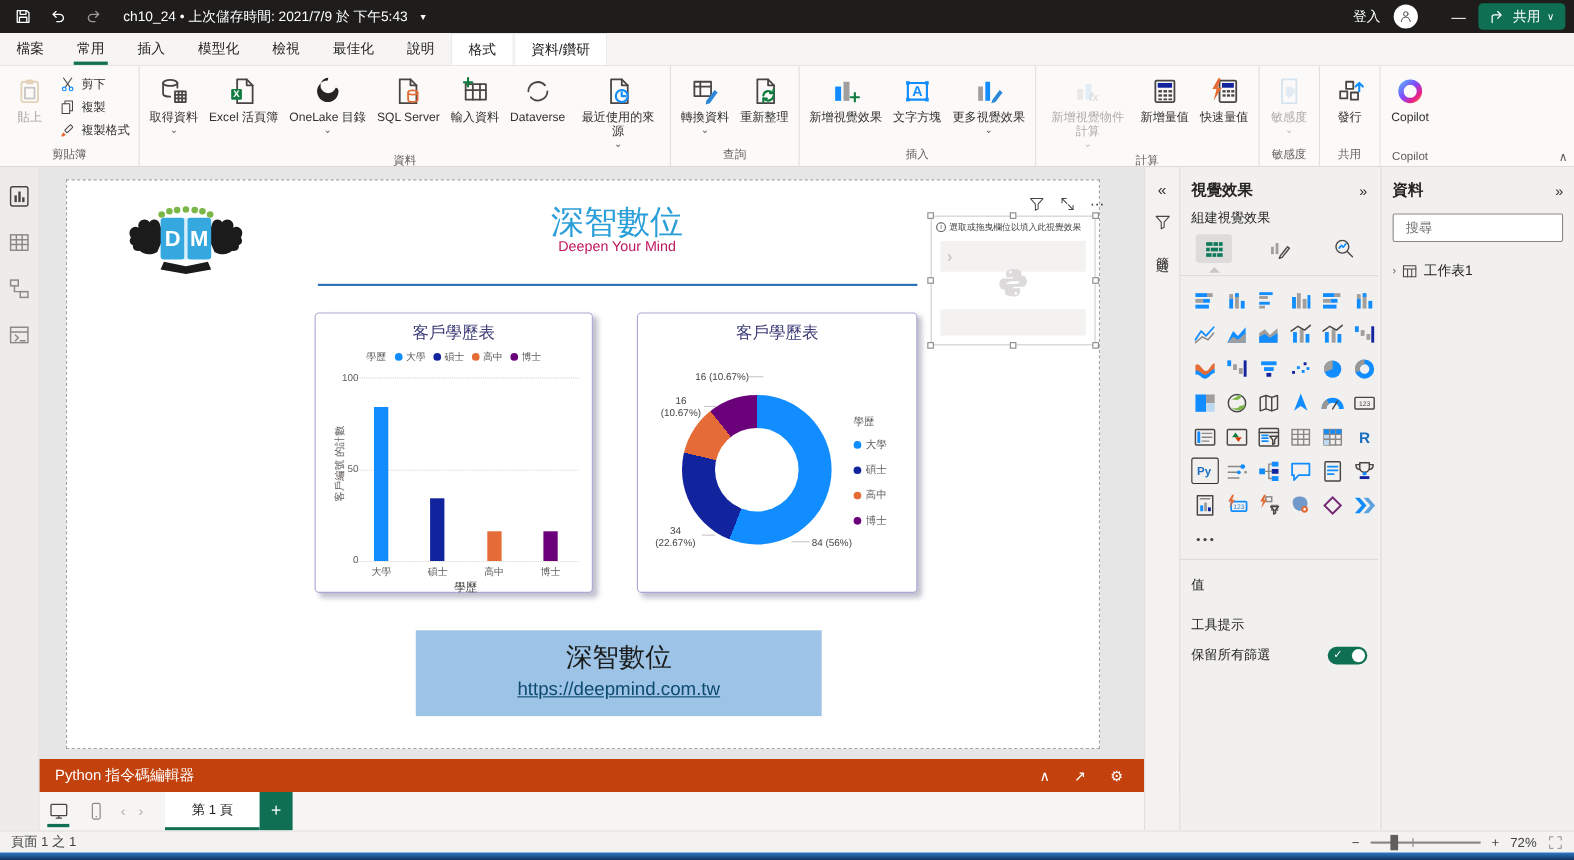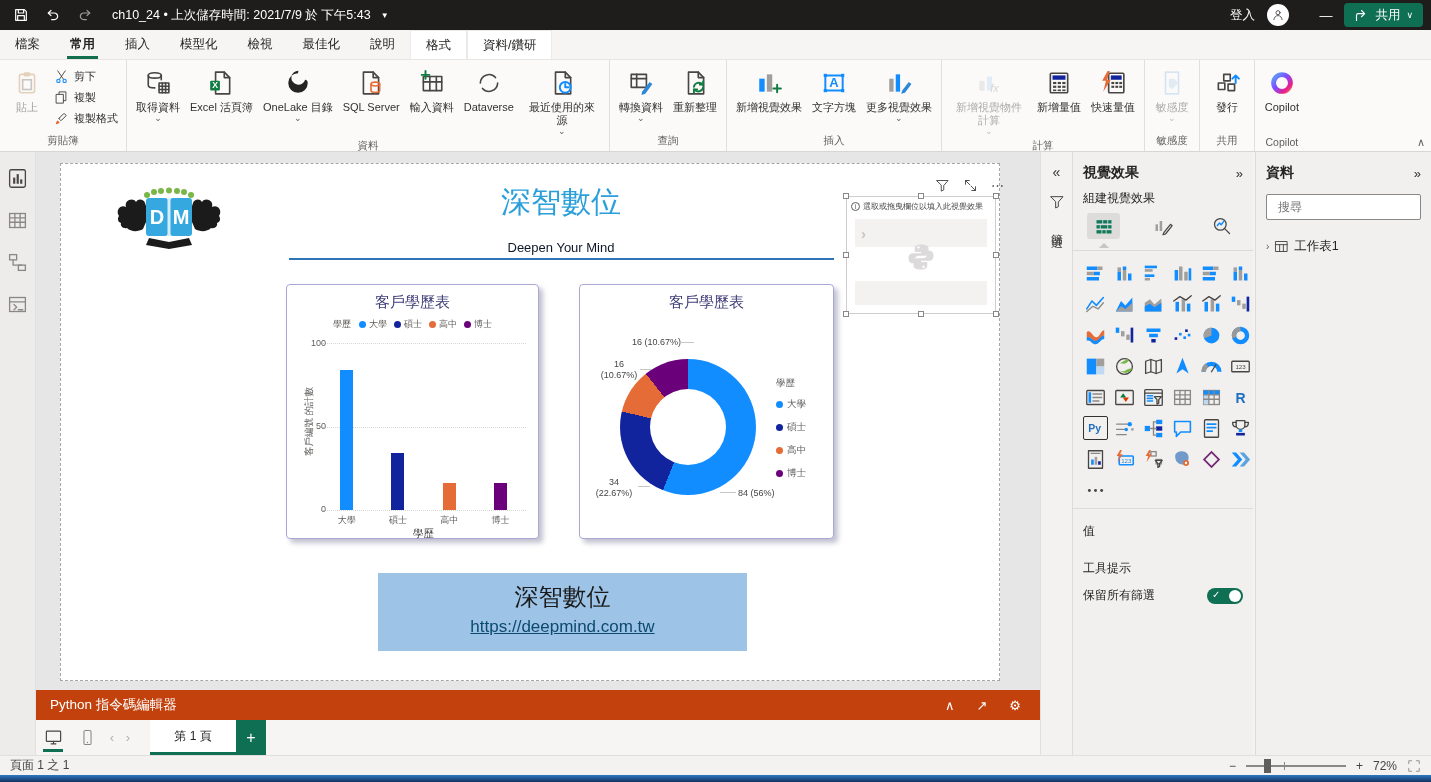--- a/index.html
+++ b/index.html
@@ -35,21 +35,21 @@
   .tb-caret{font-size:8px;margin-left:4px}
   .tb-spacer{flex:1}
   .tb-signin{margin-right:6px;cursor:pointer}
   .tb-avatar{width:22px;height:22px;border-radius:50%;background:#fff;display:flex;align-items:center;justify-content:center;margin-right:14px}
   .tb-win{width:34px;height:30px;display:flex;align-items:center;justify-content:center;font-size:13px;cursor:pointer}
   .tb-box{width:10px;height:10px;border:1.2px solid #fff}
 
   
   .tabsrow{position:absolute;left:0;top:30px;width:100%;height:30px;background:#f6f5f4;display:flex;align-items:stretch;border-bottom:1px solid #e8e6e4}
   .tab{display:flex;align-items:center;padding:0 15px;font-size:12.5px;position:relative;cursor:pointer;white-space:nowrap}
-  .tab.active{font-weight:bold}
+  .tab.active{font-weight:normal}
   .tab.active::after{content:"";position:absolute;left:12px;right:12px;bottom:0;height:3px;background:#13704f}
   .tab.contextual{background:#fff;border:1px solid #eceae8;border-bottom:none}
   .share-btn{position:absolute;right:8px;top:3px;height:24px;background:#0e6f52;color:#fff;border-radius:4px;display:flex;align-items:center;gap:6px;padding:0 10px;font-size:12.5px;cursor:pointer}
   .share-caret{font-size:9px}
 
   
   .ribbon{position:absolute;left:0;top:60px;width:100%;height:92px;background:#fbfaf9;border-bottom:1px solid #d8d6d4;display:flex}
   .rgroup{display:flex;flex-direction:column;padding:4px 4px 0 4px;border-right:1px solid #e1dfdd;position:relative}
   .rbtns{display:flex;flex:1;align-items:flex-start}
   .rglabel{text-align:center;font-size:10.5px;color:#605e5c;padding:2px 0 3px}
@@ -64,21 +64,21 @@
   .ribbon-collapse{position:absolute;right:6px;bottom:2px;color:#605e5c;font-size:11px;cursor:pointer}
 
   
   .leftnav{position:absolute;left:0;top:152px;width:36px;height:603px;background:#eeecea;border-right:1px solid #e1dfdd;display:flex;flex-direction:column;align-items:center;padding-top:14px;gap:18px}
   .navicon{width:24px;height:24px;display:flex;align-items:center;justify-content:center;cursor:pointer;border-radius:3px}
 
   
   .canvas{position:absolute;left:36px;top:152px;width:1004px;height:538px;background:#e6e6e6;overflow:hidden}
   .page{position:absolute;left:24px;top:11px;width:940px;height:518px;background:#fff;border:1px dashed #a8a6a4}
   .report-title{position:absolute;left:300px;top:18px;width:400px;text-align:center;font-size:30px;color:#2b9fd9}
-  .report-subtitle{position:absolute;left:300px;top:76px;width:400px;text-align:center;font-size:13px;color:#0f172a}
+  .report-subtitle{position:absolute;left:300px;top:52px;width:400px;text-align:center;font-size:13px;color:#be185d}
   .report-hr{position:absolute;left:228px;top:94px;width:545px;height:2px;background:#2e74b6}
   .visual{position:absolute;background:#fff;border:1px solid #a9a8d5;border-radius:4px;box-shadow:4px 4px 5px rgba(80,80,120,.35)}
   .vtitle{text-align:center;font-size:15px;color:#3d3d78;margin-top:8px}
 
   
   .legendrow{display:flex;justify-content:center;align-items:center;gap:8px;font-size:9px;color:#605e5c;margin-top:6px}
   .legitem{display:flex;align-items:center;gap:3px}
   .dot{width:7px;height:7px;border-radius:50%}
   .barplot{position:absolute;left:34px;top:58px;width:205px;height:167px}
   .gline{position:absolute;left:0;width:100%;border-top:1px dotted #d8d6d4}

